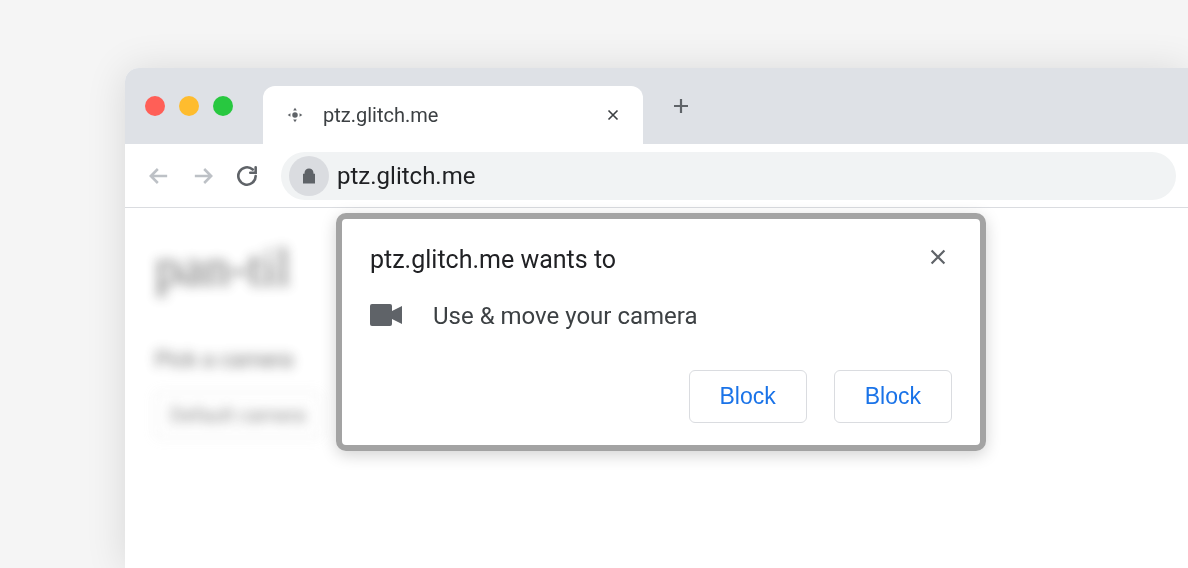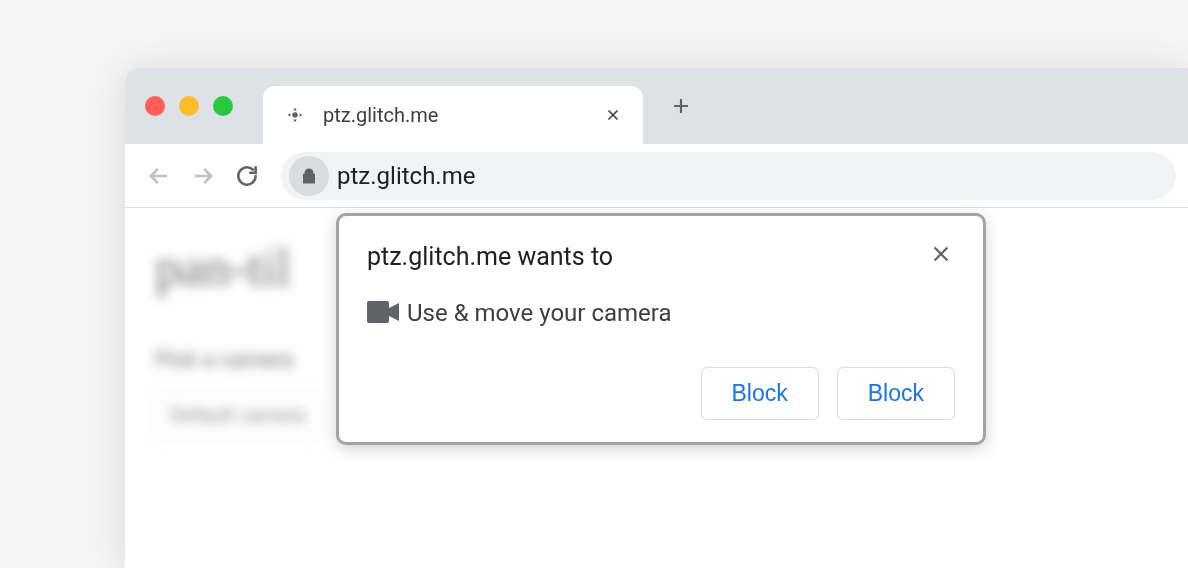--- a/index.html
+++ b/index.html
@@ -160,21 +160,21 @@
       color: #555;
       border-radius: 4px;
       display: inline-block;
     }
     .permission-prompt {
       position: absolute;
       top: 213px;
       left: 336px;
       width: 650px;
       background: #fff;
-      border: 3px solid #a3a3a3;
+      border: 6px solid #a3a3a3;
       border-radius: 10px;
       box-shadow: 0 4px 16px rgba(0,0,0,0.18);
       padding: 26px 28px 22px 28px;
       z-index: 100;
     }
     .prompt-header {
       display: flex;
       align-items: flex-start;
       justify-content: space-between;
     }
@@ -189,35 +189,35 @@
       align-items: center;
       justify-content: center;
       cursor: pointer;
       color: #5f6368;
       margin-top: -2px;
     }
     .prompt-row {
       display: flex;
       align-items: center;
       margin-top: 28px;
-      gap: 8px;
+      gap: 31px;
     }
     .camera-icon {
       color: #5f6368;
       width: 32px;
       height: 24px;
     }
     .prompt-text {
       font-size: 24px;
       color: #3c4043;
     }
     .prompt-buttons {
       display: flex;
       justify-content: flex-end;
-      gap: 18px;
+      gap: 27px;
       margin-top: 40px;
     }
     .prompt-btn {
       border: 1px solid #dadce0;
       background: #fff;
       color: #1a73e8;
       font-size: 23px;
       padding: 12px 30px;
       border-radius: 6px;
       cursor: pointer;

